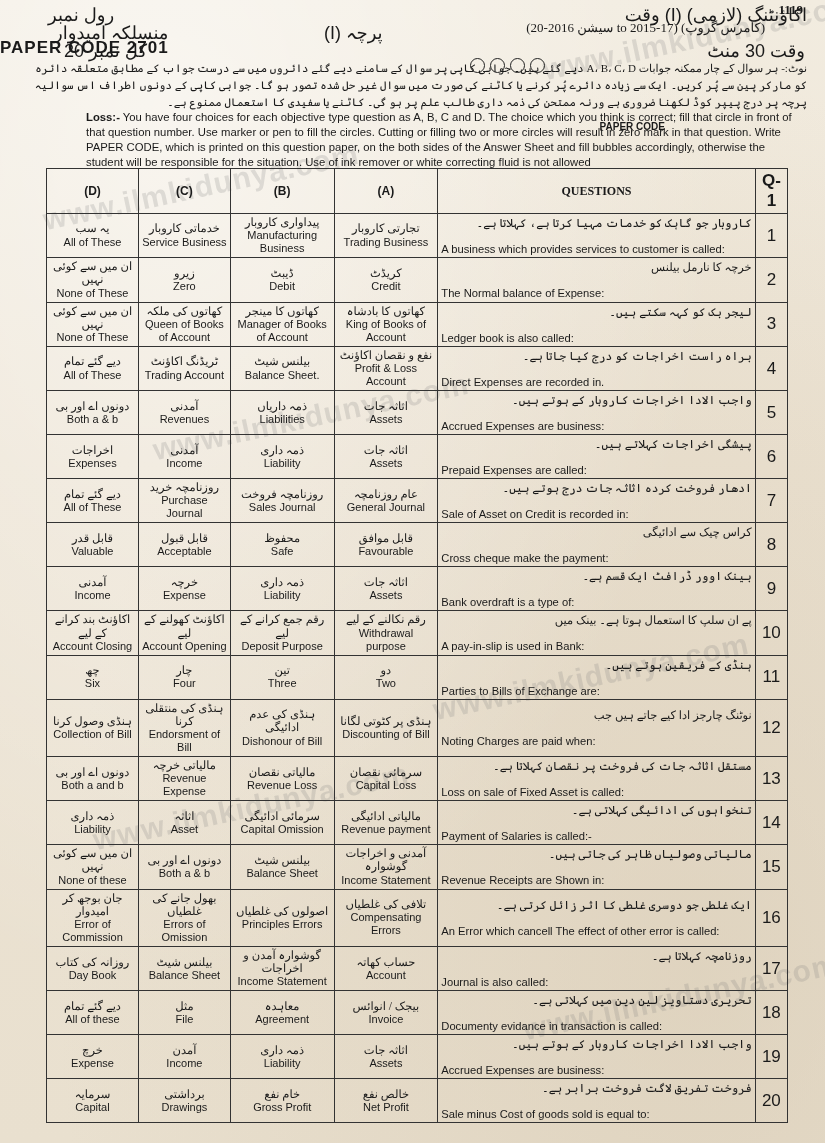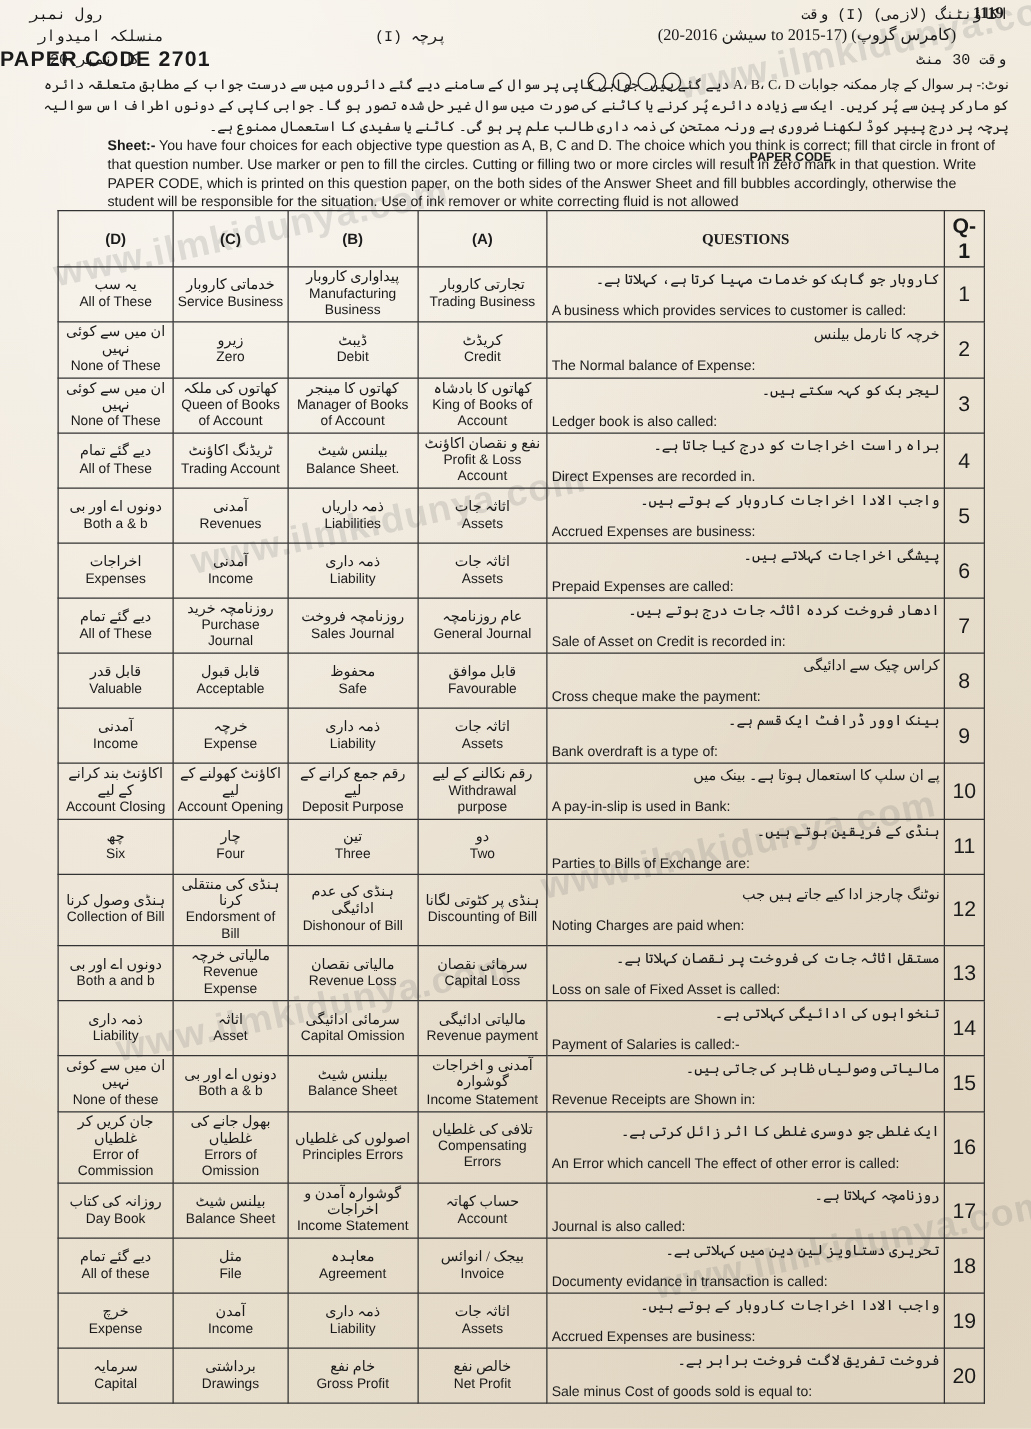--- a/index.html
+++ b/index.html
@@ -28,21 +28,21 @@
     letter-spacing:1px;
     transform:rotate(-12deg);
     white-space:nowrap;
     pointer-events:none;
     user-select:none;
   }
   .content{position:absolute;inset:0;}
 
   
   .hdr{position:absolute;left:0;right:0;top:0;height:170px;}
-  .hdr .urdu{font-family:Liberation Mono, monospace;direction:rtl;font-size:12px;}
+  .hdr .urdu{font-family:Liberation Sans, sans-serif;direction:rtl;font-size:18px;margin-left:24px;}
   .row-top{position:absolute;top:4px;left:24px;right:18px;display:flex;justify-content:space-between;font-size:12px;}
   .rollno{font-size:12px;}
   .code-1119{position:absolute;right:22px;top:2px;font-size:13px;font-weight:bold;}
   .sess{position:absolute;right:60px;top:20px;font-size:13px;}
   .paper-i{position:absolute;left:300px;top:22px;font-size:12px;}
   .cands{position:absolute;left:30px;top:22px;font-size:12px;}
   .total20{position:absolute;left:40px;top:40px;font-size:12px;}
   .time30{position:absolute;right:20px;top:40px;font-size:12px;}
   .papercode{position:absolute;left:0;right:0;top:38px;text-align:left;font-family:"Liberation Sans",sans-serif;font-weight:bold;font-size:17px;letter-spacing:1px;}
   .note-urdu{position:absolute;left:26px;right:18px;top:60px;font-size:11px;line-height:1.55;direction:rtl;text-align:right;}
@@ -111,21 +111,21 @@
     <div class="circles">
       <span class="circ"></span>
       <span class="circ"></span>
       <span class="circ"></span>
       <span class="circ"></span>
     </div>
 
     <div class="note-urdu">نوٹ:- ہر سوال کے چار ممکنہ جوابات A، B، C، D دیے گئے ہیں۔ جوابی کاپی پر سوال کے سامنے دیے گئے دائروں میں سے درست جواب کے مطابق متعلقہ دائرہ کو مارکر پین سے پُر کریں۔ ایک سے زیادہ دائرے پُر کرنے یا کاٹنے کی صورت میں سوال غیر حل شدہ تصور ہو گا۔ جوابی کاپی کے دونوں اطراف اس سوالیہ پرچہ پر درج پیپر کوڈ لکھنا ضروری ہے ورنہ ممتحن کی ذمہ داری طالب علم پر ہو گی۔ کاٹنے یا سفیدی کا استعمال ممنوع ہے۔</div>
     <div class="pc-label">PAPER CODE</div>
     <div class="note-eng">
-      <b>Sheet:-</b>
+      <b>Loss:-</b>
       <span>You have four choices for each objective type question as A, B, C and D. The choice which you think is correct; fill that circle in front of that question number. Use marker or pen to fill the circles. Cutting or filling two or more circles will result in zero mark in that question. Write PAPER CODE, which is printed on this question paper, on the both sides of the Answer Sheet and fill bubbles accordingly, otherwise the student will be responsible for the situation. Use of ink remover or white correcting fluid is not allowed</span>
     </div>
   </div>
 
   <table class="mcq">
     <thead>
       <tr>
         <td class="c-opt">(D)</td>
         <td class="c-opt">(C)</td>
         <td class="c-optb">(B)</td>
@@ -475,21 +475,21 @@
             <span class="en">Income Statement</span>
           </td>
           <td class="c-q">
             <span class="q-ur">مالیاتی وصولیاں ظاہر کی جاتی ہیں۔</span>
             <span class="q-en">Revenue Receipts are Shown in:</span>
           </td>
           <td class="c-n">15</td>
         </tr>
         <tr>
           <td class="c-opt">
-            <span class="ur">جان کریں کر غلطیاں</span>
+            <span class="ur">جان بوجھ کر امیدوار</span>
             <span class="en">Error of Commission</span>
           </td>
           <td class="c-opt">
             <span class="ur">بھول جانے کی غلطیاں</span>
             <span class="en">Errors of Omission</span>
           </td>
           <td class="c-optb">
             <span class="ur">اصولوں کی غلطیاں</span>
             <span class="en">Principles Errors</span>
           </td>

